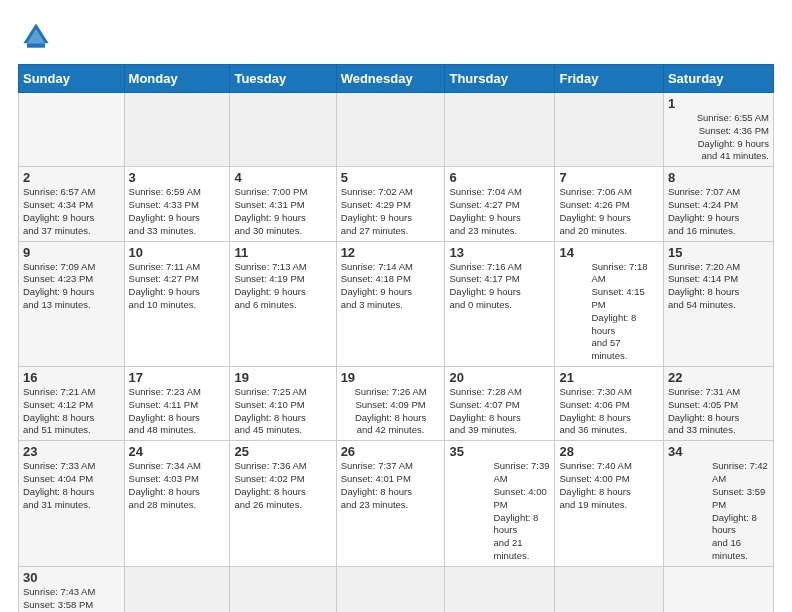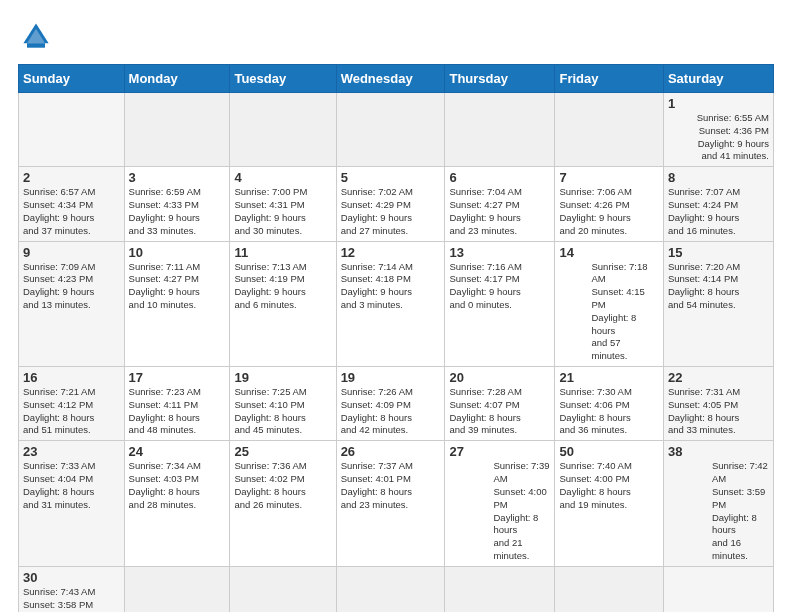--- a/index.html
+++ b/index.html
@@ -267,21 +267,21 @@
           </td>
           <td>
             <span class="day-number">19</span>
             <div class="day-info" style="white-space: pre-line;">Sunrise: 7:25 AM
 Sunset: 4:10 PM
 Daylight: 8 hours
 and 45 minutes.</div>
           </td>
           <td>
             <span class="day-number">19</span>
-            <div class="day-info" style="white-space: pre-line;">Sunrise: 7:26 AM
+            <div class="day-info" style="white-space: pre-line; text-align: center;">Sunrise: 7:26 AM
 Sunset: 4:09 PM
 Daylight: 8 hours
 and 42 minutes.</div>
           </td>
           <td>
             <span class="day-number">20</span>
             <div class="day-info" style="white-space: pre-line;">Sunrise: 7:28 AM
 Sunset: 4:07 PM
 Daylight: 8 hours
 and 39 minutes.</div>
@@ -324,35 +324,35 @@
 and 26 minutes.</div>
           </td>
           <td>
             <span class="day-number">26</span>
             <div class="day-info" style="white-space: pre-line;">Sunrise: 7:37 AM
 Sunset: 4:01 PM
 Daylight: 8 hours
 and 23 minutes.</div>
           </td>
           <td>
-            <span class="day-number">27</span>
+            <span class="day-number">35</span>
             <div class="day-info" style="white-space: pre-line; margin-left: 44px;">Sunrise: 7:39 AM
 Sunset: 4:00 PM
 Daylight: 8 hours
 and 21 minutes.</div>
           </td>
           <td>
-            <span class="day-number">50</span>
+            <span class="day-number">28</span>
             <div class="day-info" style="white-space: pre-line;">Sunrise: 7:40 AM
 Sunset: 4:00 PM
 Daylight: 8 hours
 and 19 minutes.</div>
           </td>
           <td>
-            <span class="day-number">38</span>
+            <span class="day-number">34</span>
             <div class="day-info" style="white-space: pre-line; margin-left: 44px;">Sunrise: 7:42 AM
 Sunset: 3:59 PM
 Daylight: 8 hours
 and 16 minutes.</div>
           </td>
         </tr>
         <tr>
           <td>
             <span class="day-number">30</span>
             <div class="day-info" style="white-space: pre-line;">Sunrise: 7:43 AM

